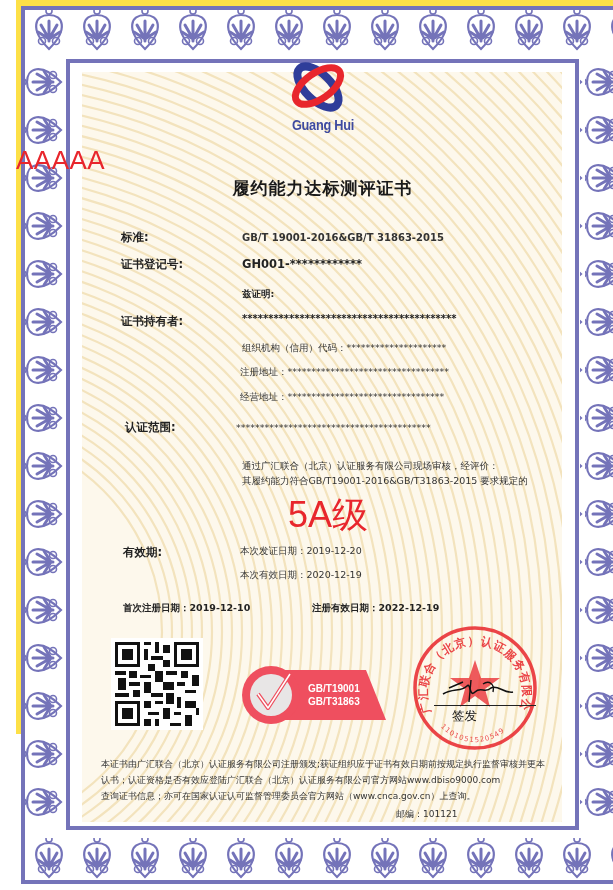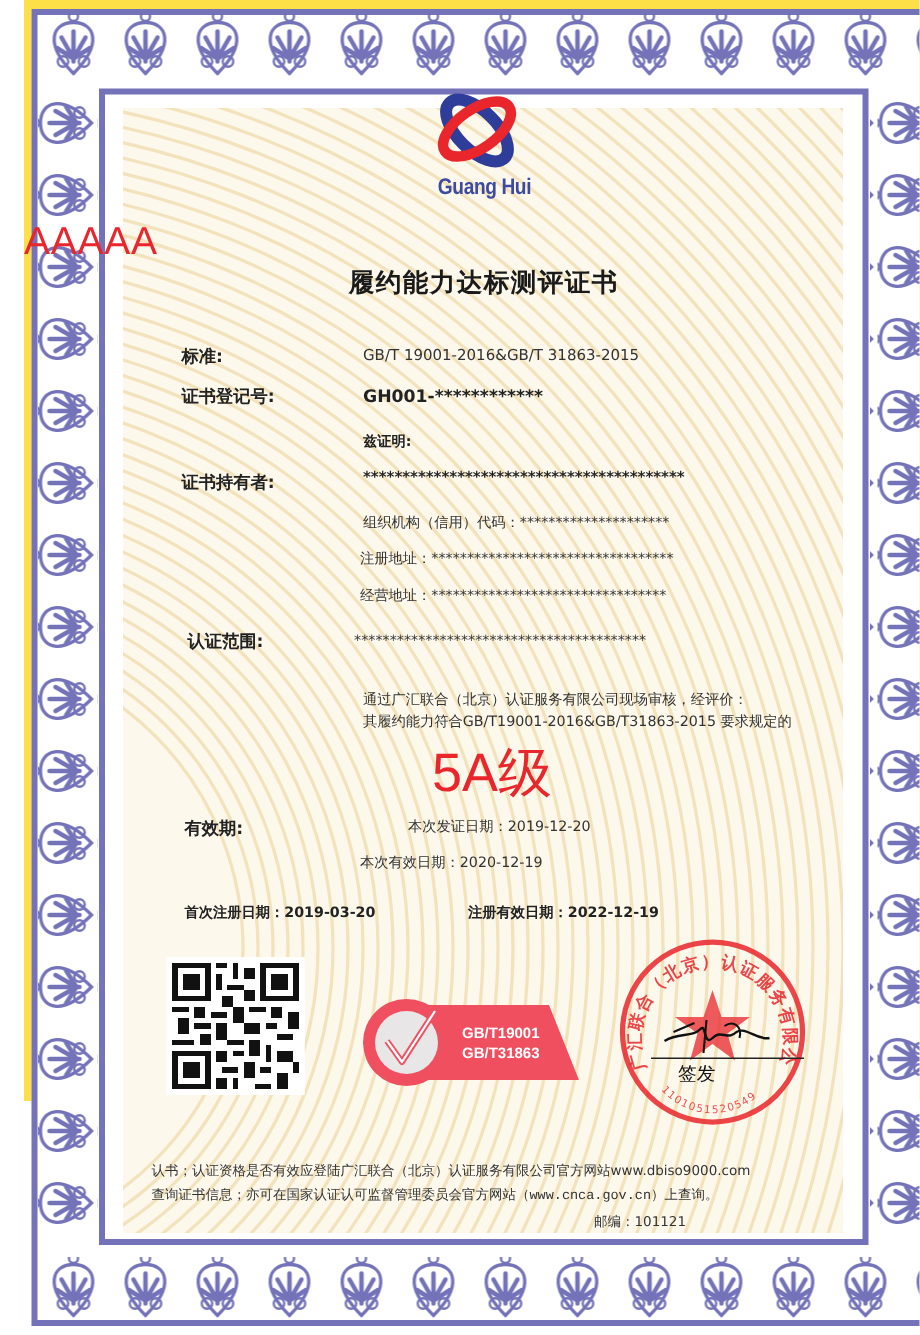--- a/index.html
+++ b/index.html
@@ -24,21 +24,21 @@
   .abs { position:absolute; white-space:nowrap; }
 
   .logo { left:270px; top:58px; width:64px; height:58px; }
   .brand { left:262px; top:116px; width:90px; text-align:center; font-family:"Liberation Sans", sans-serif;
     font-weight:bold; font-size:15px; color:#3e4aa0; letter-spacing:-0.3px; transform:scaleX(0.85); transform-origin:center; }
   .grade-top { left:0; width:613px; top:145px; text-align:left; font-family:"Liberation Sans", sans-serif;
     font-size:26px; color:#e8262c; letter-spacing:0.5px; }
   .title { left:0; width:613px; top:177px; text-align:center; font-size:17px; font-weight:bold; color:#1a1a1a; letter-spacing:1px; }
 
   .lbl { font-size:11.5px; font-weight:bold; color:#222; }
-  .val { font-size:10px; color:#333; }
+  .val { font-size:10px; color:#333;font-weight:bold; }
   .valb { font-size:11.5px; font-weight:bold; color:#222; }
   .small { font-size:9.5px; color:#333; }
   .smallb { font-size:9.5px; font-weight:bold; color:#222; }
   .big5a { font-family:"Liberation Sans", sans-serif; font-size:36px; color:#e8262c; }
   .foot { font-size:9px; color:#333; }
 
   .qr { left:95px; top:638px; width:92px; height:92px; background:#fff; }
   .badge { left:222px; top:662px; width:150px; height:62px; }
   .seal { left:393px; top:622px; width:132px; height:132px; }
   .sign-line { left:418px; top:705px; width:102px; height:1px; background:#222; }
@@ -173,24 +173,24 @@
   <div class="abs small" style="left:224px;top:391px;">经营地址：*********************************</div>
 
   <div class="abs lbl" style="left:109px;top:420px;">认证范围:</div>
   <div class="abs small" style="left:220px;top:422px;">*****************************************</div>
 
   <div class="abs small" style="left:226px;top:460px;">通过广汇联合（北京）认证服务有限公司现场审核，经评价：</div>
   <div class="abs small" style="left:226px;top:475px;">其履约能力符合GB/T19001-2016&amp;GB/T31863-2015 要求规定的</div>
   <div class="abs big5a" style="left:272px;top:491px;">5A级</div>
 
   <div class="abs lbl" style="left:107px;top:545px;">有效期:</div>
-  <div class="abs small" style="left:224px;top:545px;padding-left:32px;">本次发证日期：2019-12-20</div>
+  <div class="abs small" style="left:224px;top:545px;">本次发证日期：2019-12-20</div>
   <div class="abs small" style="left:224px;top:569px;">本次有效日期：2020-12-19</div>
 
-  <div class="abs smallb" style="left:107px;top:602px;">首次注册日期：2019-03-20</div>
+  <div class="abs smallb" style="left:107px;top:602px;">首次注册日期：2019-12-10</div>
   <div class="abs smallb" style="left:296px;top:602px;">注册有效日期：2022-12-19</div>
 
   <div class="abs qr">
     <svg width="92" height="92" viewBox="0 0 25 25" xmlns="http://www.w3.org/2000/svg" shape-rendering="crispEdges">
       <rect width="25" height="25" fill="#fff"></rect>
       <g fill="#111">
         <path d="M1,1h7v7h-7z M2,2v5h5v-5z"></path>
           <rect x="3" y="3" width="3" height="3"></rect>
         <path d="M17,1h7v7h-7z M18,2v5h5v-5z"></path>
           <rect x="19" y="3" width="3" height="3"></rect>
@@ -262,17 +262,18 @@
       <text font-size="7" fill="#e8262c" opacity="0.8" letter-spacing="1">
         <textPath href="#sealArcBottom" startOffset="6">1101051520549</textPath>
       </text>
       <path d="M34,72 C44,66 52,70 58,64 C62,60 60,76 66,70 C72,64 76,72 82,66 C88,62 96,72 104,70" fill="none" stroke="#111" stroke-width="1.6"></path>
       <path d="M40,66 L54,60 M62,58 L60,80 M74,62 C80,58 86,62 84,70" fill="none" stroke="#111" stroke-width="1.4"></path>
     </svg>
   </div>
   <div class="abs sign-line"></div>
   <div class="abs sign-text">签发</div>
 
+  <div class="abs foot" style="left:85px;top:758px;">本证书由广汇联合（北京）认证服务有限公司注册颁发;获证组织应于证书有效日期前按规定执行监督审核并更本</div>
   <div class="abs foot" style="left:85px;top:774px;">认书；认证资格是否有效应登陆广汇联合（北京）认证服务有限公司官方网站www.dbiso9000.com</div>
-  <div class="abs foot" style="left:85px;top:790px;font-family:Liberation Mono, monospace;">查询证书信息；亦可在国家认证认可监督管理委员会官方网站（www.cnca.gov.cn）上查询。</div>
+  <div class="abs foot" style="left:85px;top:790px;">查询证书信息；亦可在国家认证认可监督管理委员会官方网站（www.cnca.gov.cn）上查询。</div>
   <div class="abs foot" style="left:380px;top:808px;">邮编：101121</div>
 
 </div>
 
 </body></html>

